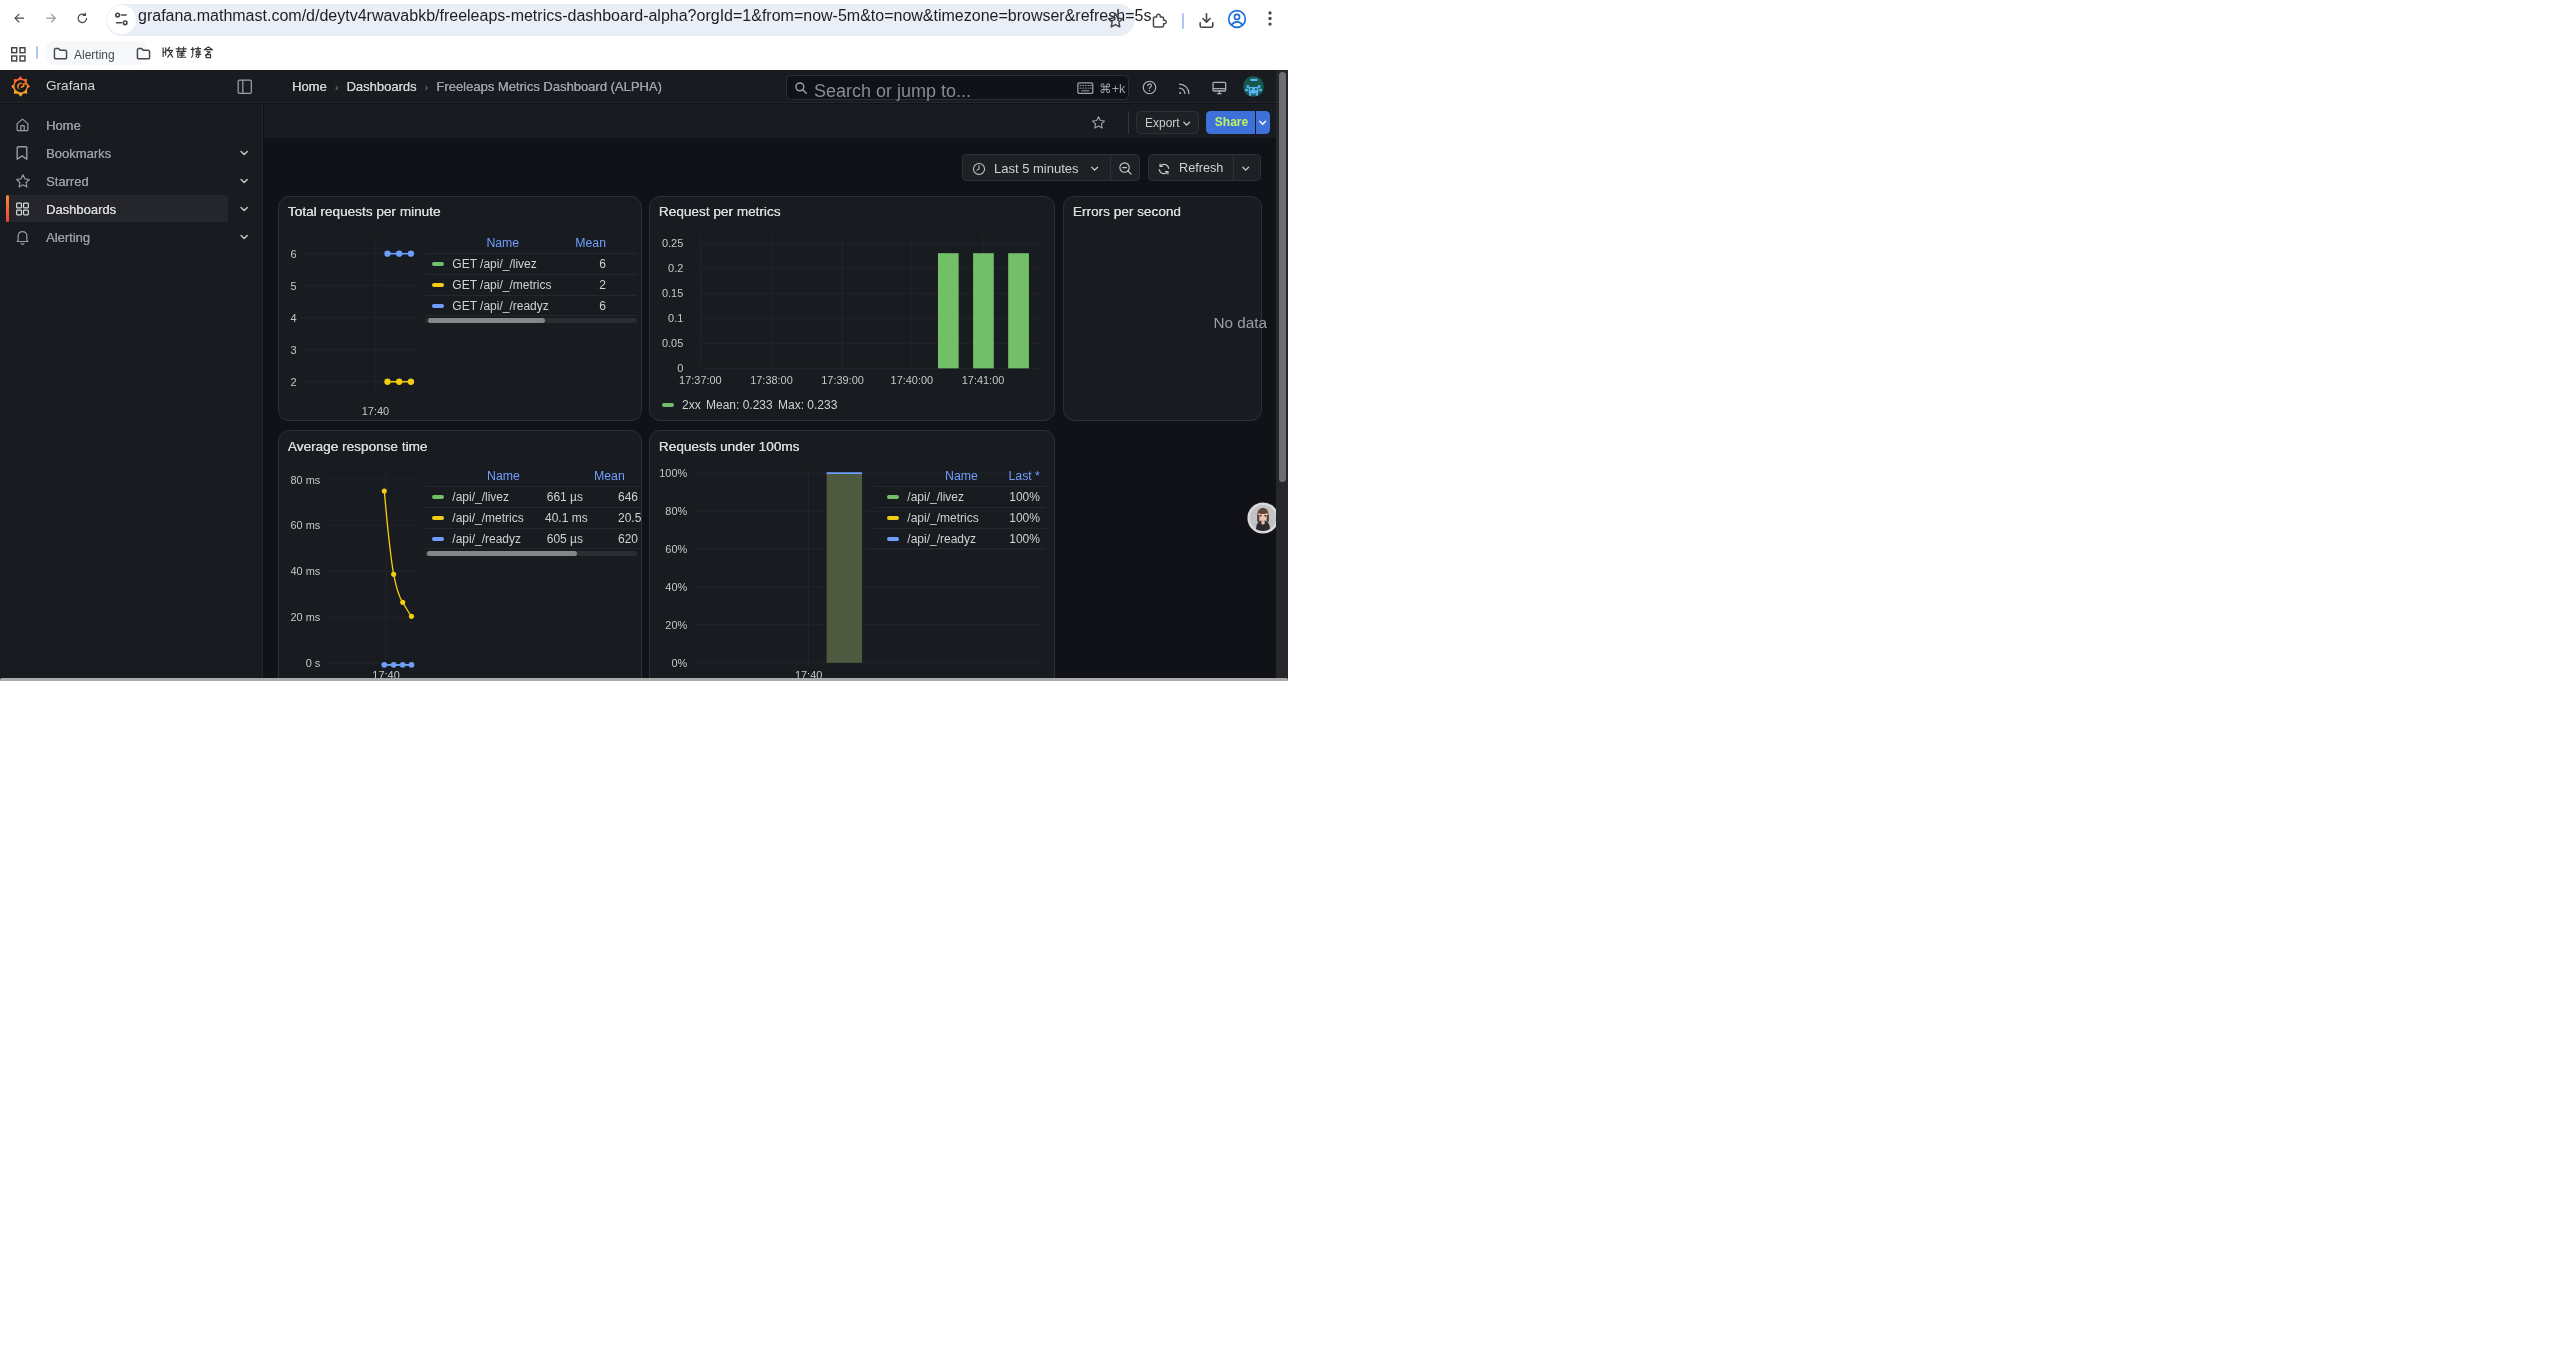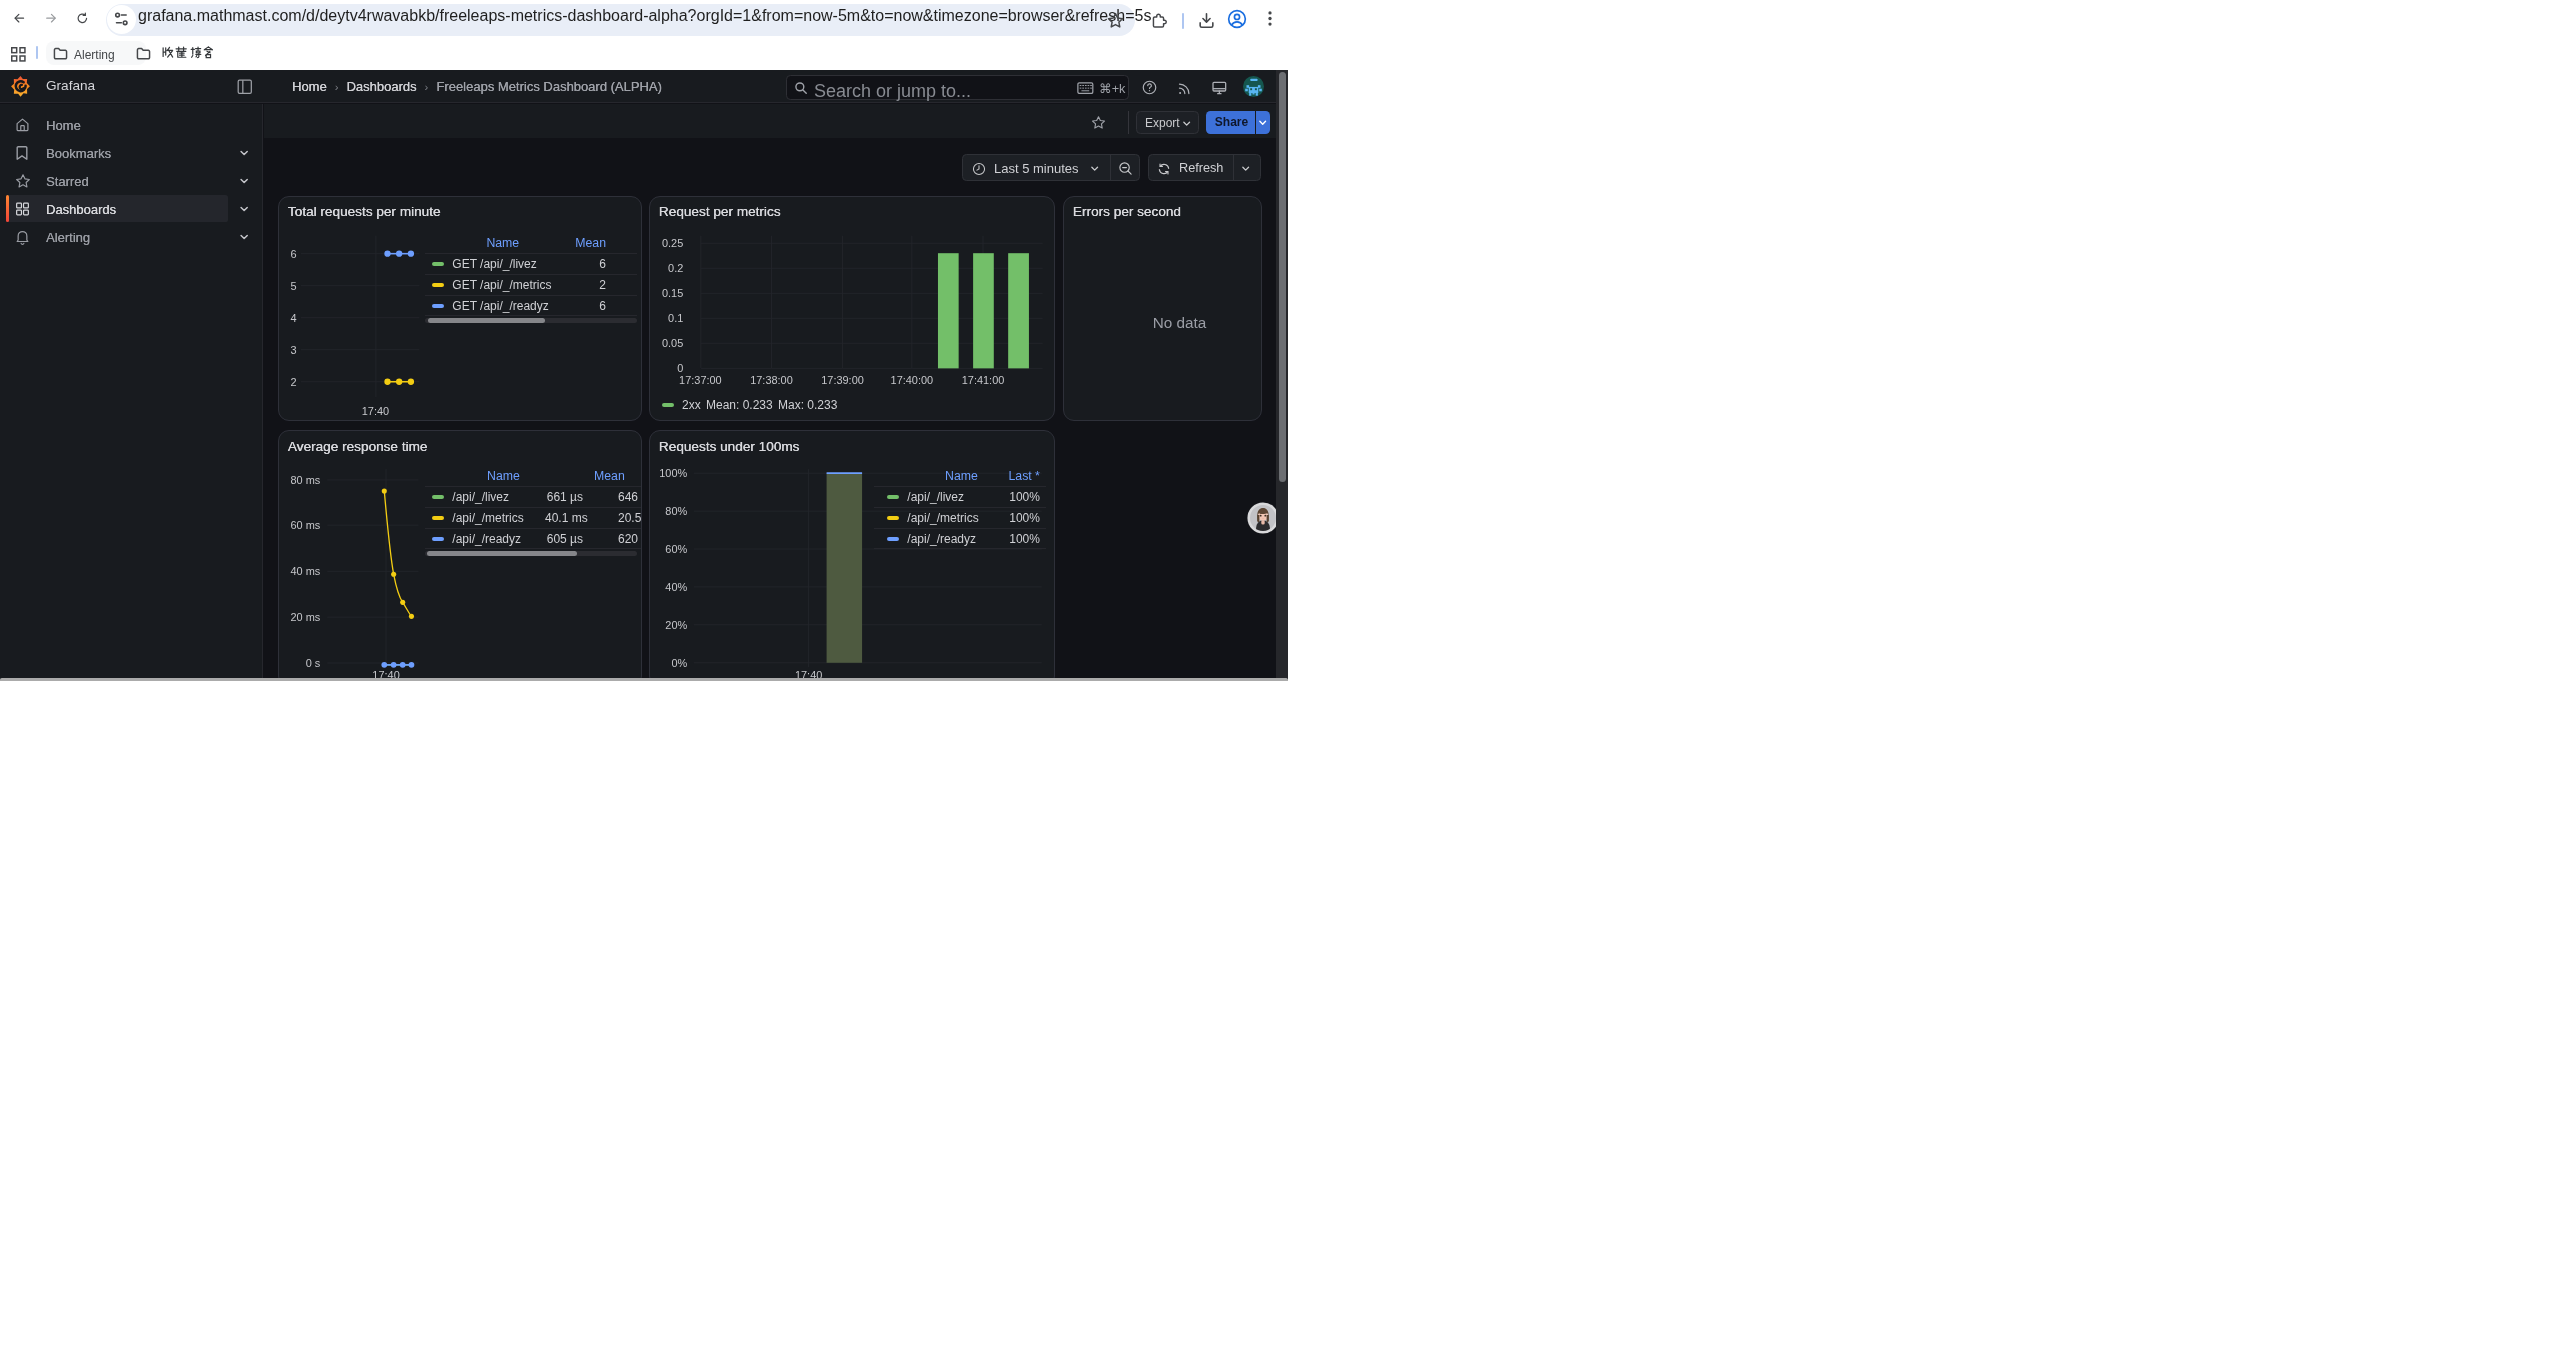--- a/index.html
+++ b/index.html
@@ -298,21 +298,21 @@
     </svg>
     <div class="abs" style="left:1128px;top:111px;width:0.9px;height:23px;background:#34353b"></div>
 
     <div class="gbtn" style="left:1136px;top:111px;width:63px;height:23px">
       <span style="position:absolute;left:8px;top:4.4px;font-weight:400;font-size:12px">Export</span>
       <svg class="abs" style="left:44px;top:6.1px" width="11.4" height="11.4" viewBox="0 0 14 14" fill="none" stroke="#c9cacd" stroke-width="1.6" stroke-linecap="round" stroke-linejoin="round">
           <path d="M3.5 5.3 L7 8.8 L10.5 5.3"></path>
         </svg>
     </div>
 
-    <div class="abs" style="left:1206px;top:111px;width:49px;height:23px;background:#3d71d9;border-radius:4.4px 0 0 4.4px;color:#0f172a;font-size:12.3px;font-weight:700">
+    <div class="abs" style="left:1206px;top:111px;width:49px;height:23px;background:#3d71d9;border-radius:4.4px 0 0 4.4px;color:#bef264;font-size:12.3px;font-weight:700">
       <span style="position:absolute;left:8.8px;top:4.4px;font-size:12px">Share</span>
     </div>
     <div class="abs" style="left:1256px;top:111px;width:13.6px;height:23px;background:#3d71d9;border-radius:0 4.4px 4.4px 0">
       <svg class="abs" style="left:1.3px;top:6.1px" width="11.4" height="11.4" viewBox="0 0 14 14" fill="none" stroke="#fff" stroke-width="1.7" stroke-linecap="round" stroke-linejoin="round">
           <path d="M3.5 5.3 L7 8.8 L10.5 5.3"></path>
         </svg>
     </div>
   </div>
   <div id="canvas"></div>
 
@@ -420,21 +420,21 @@
       </g>
     </svg>
     <div class="abs" style="left:11.7px;top:206px;width:12.3px;height:4px;border-radius:2.2px;background:#73bf69"></div>
     <div class="lrow" style="position:absolute;left:32px;top:201px">2xx</div>
     <div class="lrow" style="position:absolute;left:56px;top:201px">Mean: 0.233</div>
     <div class="lrow" style="position:absolute;left:128px;top:201px">Max: 0.233</div>
   </div>
 
   <div class="panel" style="left:1063px;top:196px;width:199px;height:225px">
     <div class="ptitle">Errors per second</div>
-    <div class="abs" style="left:16px;top:117px;width:199px;text-align:center;font-size:15.3px;color:#9b9ea6">No data</div>
+    <div class="abs" style="left:4px;top:117px;width:199px;text-align:right;font-size:15.3px;color:#9b9ea6">No data</div>
   </div>
 
   <div class="panel" style="left:278px;top:430px;width:364px;height:257px">
     <div class="ptitle" style="top:8px">Average response time</div>
     <svg class="abs" style="left:0;top:2.6px" width="364" height="249" font-family="Liberation Sans,sans-serif" viewBox="0 0 415 284">
       <g stroke="#24262c" stroke-width="1">
         <path d="M55 52.4 H159 M55 104 H159 M55 156.6 H159 M55 208.9 H159 M55 261.2 H159"></path>
         <path d="M122 40 V266"></path>
       </g>
       <g fill="#c6c7cb" font-size="12.5" text-anchor="end">

